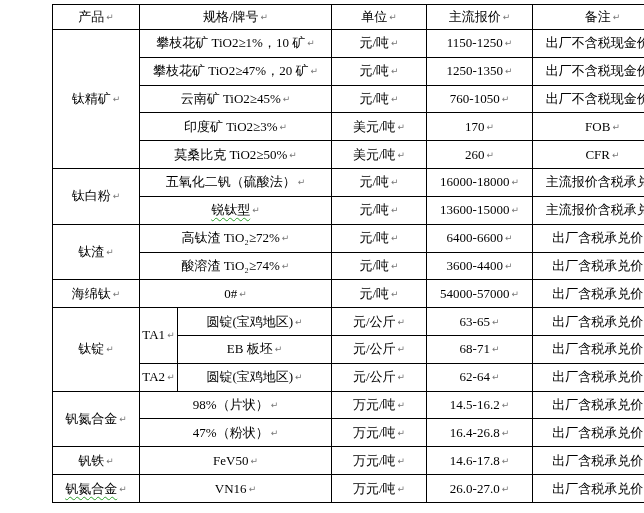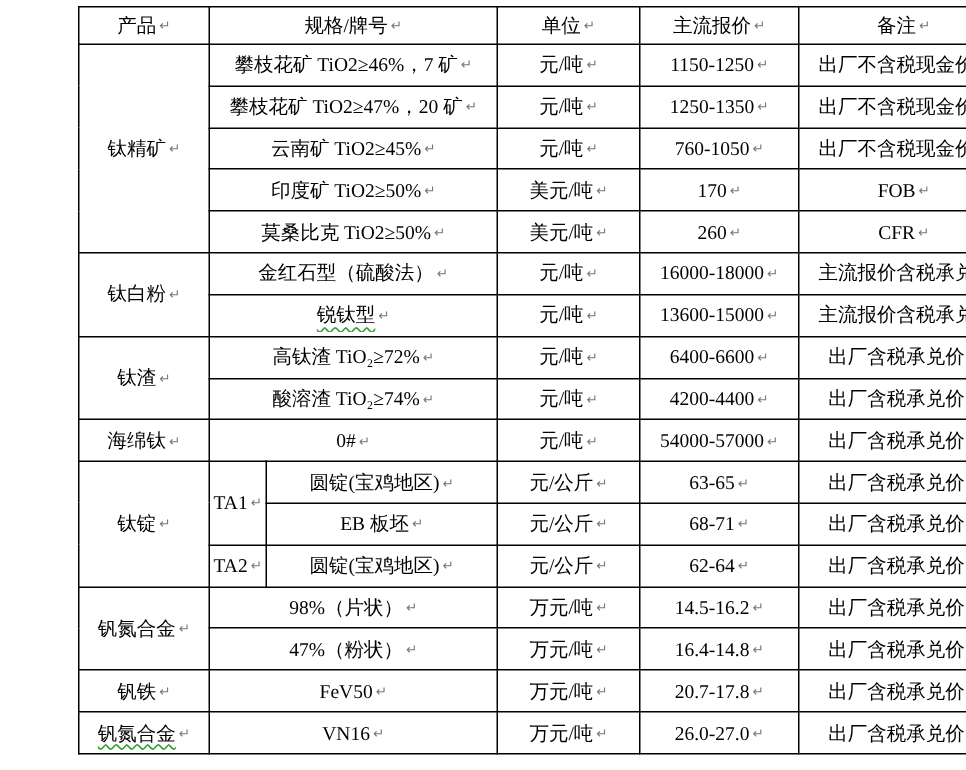--- a/index.html
+++ b/index.html
@@ -66,58 +66,58 @@
       <td>产品</td>
       <td colspan="2">规格/牌号</td>
       <td>单位</td>
       <td>主流报价</td>
       <td>备注</td>
       <td class="re">↵</td>
     </tr>
 
     <tr>
       <td rowspan="5">钛精矿</td>
-      <td colspan="2">攀枝花矿 TiO2≥46%，7 矿</td>
+      <td colspan="2">攀枝花矿 TiO2≥1%，10 矿</td>
       <td>元/吨</td>
       <td>1150-1250</td>
       <td>出厂不含税现金价</td>
       <td class="re">↵</td>
     </tr>
     <tr>
       <td colspan="2">攀枝花矿 TiO2≥47%，20 矿</td>
       <td>元/吨</td>
       <td>1250-1350</td>
       <td>出厂不含税现金价</td>
       <td class="re">↵</td>
     </tr>
     <tr>
       <td colspan="2">云南矿 TiO2≥45%</td>
       <td>元/吨</td>
       <td>760-1050</td>
       <td>出厂不含税现金价</td>
       <td class="re">↵</td>
     </tr>
     <tr>
-      <td colspan="2">印度矿 TiO2≥50%</td>
+      <td colspan="2">印度矿 TiO2≥3%</td>
       <td>美元/吨</td>
       <td>170</td>
       <td>FOB</td>
       <td class="re">↵</td>
     </tr>
     <tr>
       <td colspan="2">莫桑比克 TiO2≥50%</td>
       <td>美元/吨</td>
       <td>260</td>
       <td>CFR</td>
       <td class="re">↵</td>
     </tr>
 
     <tr>
       <td rowspan="2">钛白粉</td>
-      <td colspan="2">金红石型（硫酸法）</td>
+      <td colspan="2">五氧化二钒（硫酸法）</td>
       <td>元/吨</td>
       <td>16000-18000</td>
       <td>主流报价含税承兑</td>
       <td class="re">↵</td>
     </tr>
     <tr>
       <td colspan="2" class="sq">锐钛型</td>
       <td>元/吨</td>
       <td>13600-15000</td>
       <td>主流报价含税承兑</td>
@@ -128,21 +128,21 @@
       <td rowspan="2">钛渣</td>
       <td colspan="2">高钛渣 TiO₂≥72%</td>
       <td>元/吨</td>
       <td>6400-6600</td>
       <td>出厂含税承兑价</td>
       <td class="re">↵</td>
     </tr>
     <tr>
       <td colspan="2">酸溶渣 TiO₂≥74%</td>
       <td>元/吨</td>
-      <td>4200-4400</td>
+      <td>3600-4400</td>
       <td>出厂含税承兑价</td>
       <td class="re">↵</td>
     </tr>
 
     <tr>
       <td>海绵钛</td>
       <td colspan="2">0#</td>
       <td>元/吨</td>
       <td>54000-57000</td>
       <td>出厂含税承兑价</td>
@@ -178,30 +178,30 @@
       <td rowspan="2">钒氮合金</td>
       <td colspan="2">98%（片状）</td>
       <td>万元/吨</td>
       <td>14.5-16.2</td>
       <td>出厂含税承兑价</td>
       <td class="re">↵</td>
     </tr>
     <tr>
       <td colspan="2">47%（粉状）</td>
       <td>万元/吨</td>
-      <td>16.4-14.8</td>
+      <td>16.4-26.8</td>
       <td>出厂含税承兑价</td>
       <td class="re">↵</td>
     </tr>
 
     <tr>
       <td>钒铁</td>
       <td colspan="2">FeV50</td>
       <td>万元/吨</td>
-      <td>20.7-17.8</td>
+      <td>14.6-17.8</td>
       <td>出厂含税承兑价</td>
       <td class="re">↵</td>
     </tr>
     <tr>
       <td class="sq">钒氮合金</td>
       <td colspan="2">VN16</td>
       <td>万元/吨</td>
       <td>26.0-27.0</td>
       <td>出厂含税承兑价</td>
       <td class="re">↵</td>

